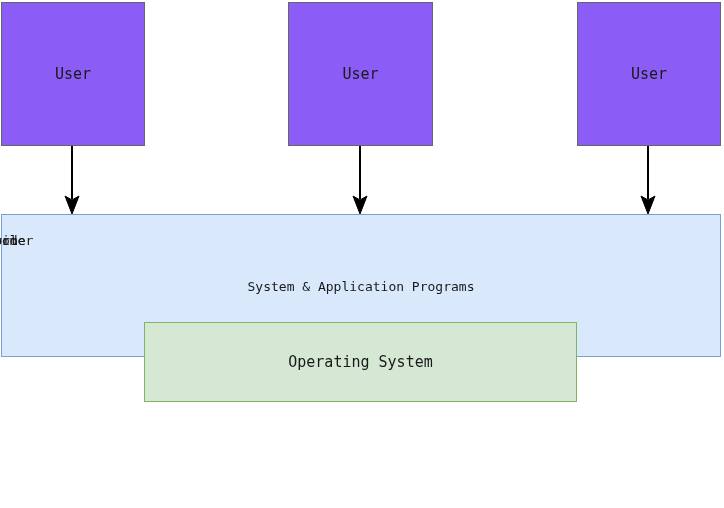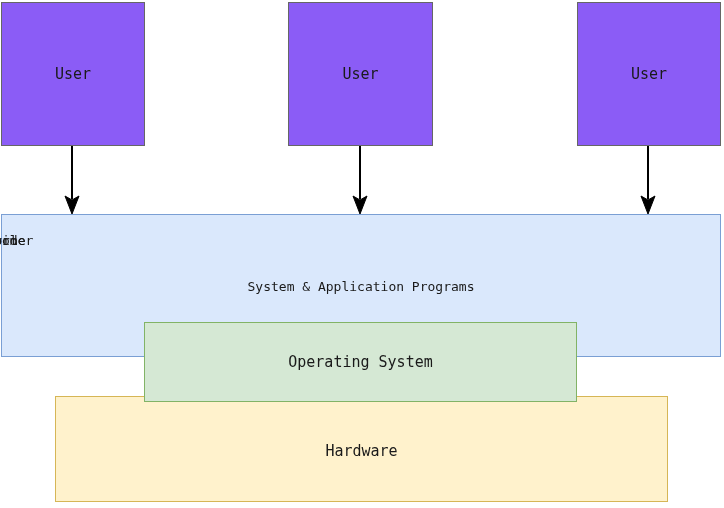--- a/index.html
+++ b/index.html
@@ -154,21 +154,18 @@
     <path d="M20 68 L13 50 L20 54 L27 50 Z" fill="#000000" stroke="#000000" stroke-width="1"></path>
   </svg>
 
   <div class="node" id="apps-panel">
     <span class="app-label">Chrome</span>
     <span class="app-label">Word</span>
     <span class="app-label">Compiler</span>
     <span class="apps-title">System &amp; Application Programs</span>
   </div>
 
-  <div class="node" id="hardware-box">
-    <span class="node-label">Hardware</span>
-  </div>
 
   <div class="node" id="os-box">
     <span class="node-label">Operating System</span>
   </div>
 
 </div>
 
 </body></html>

